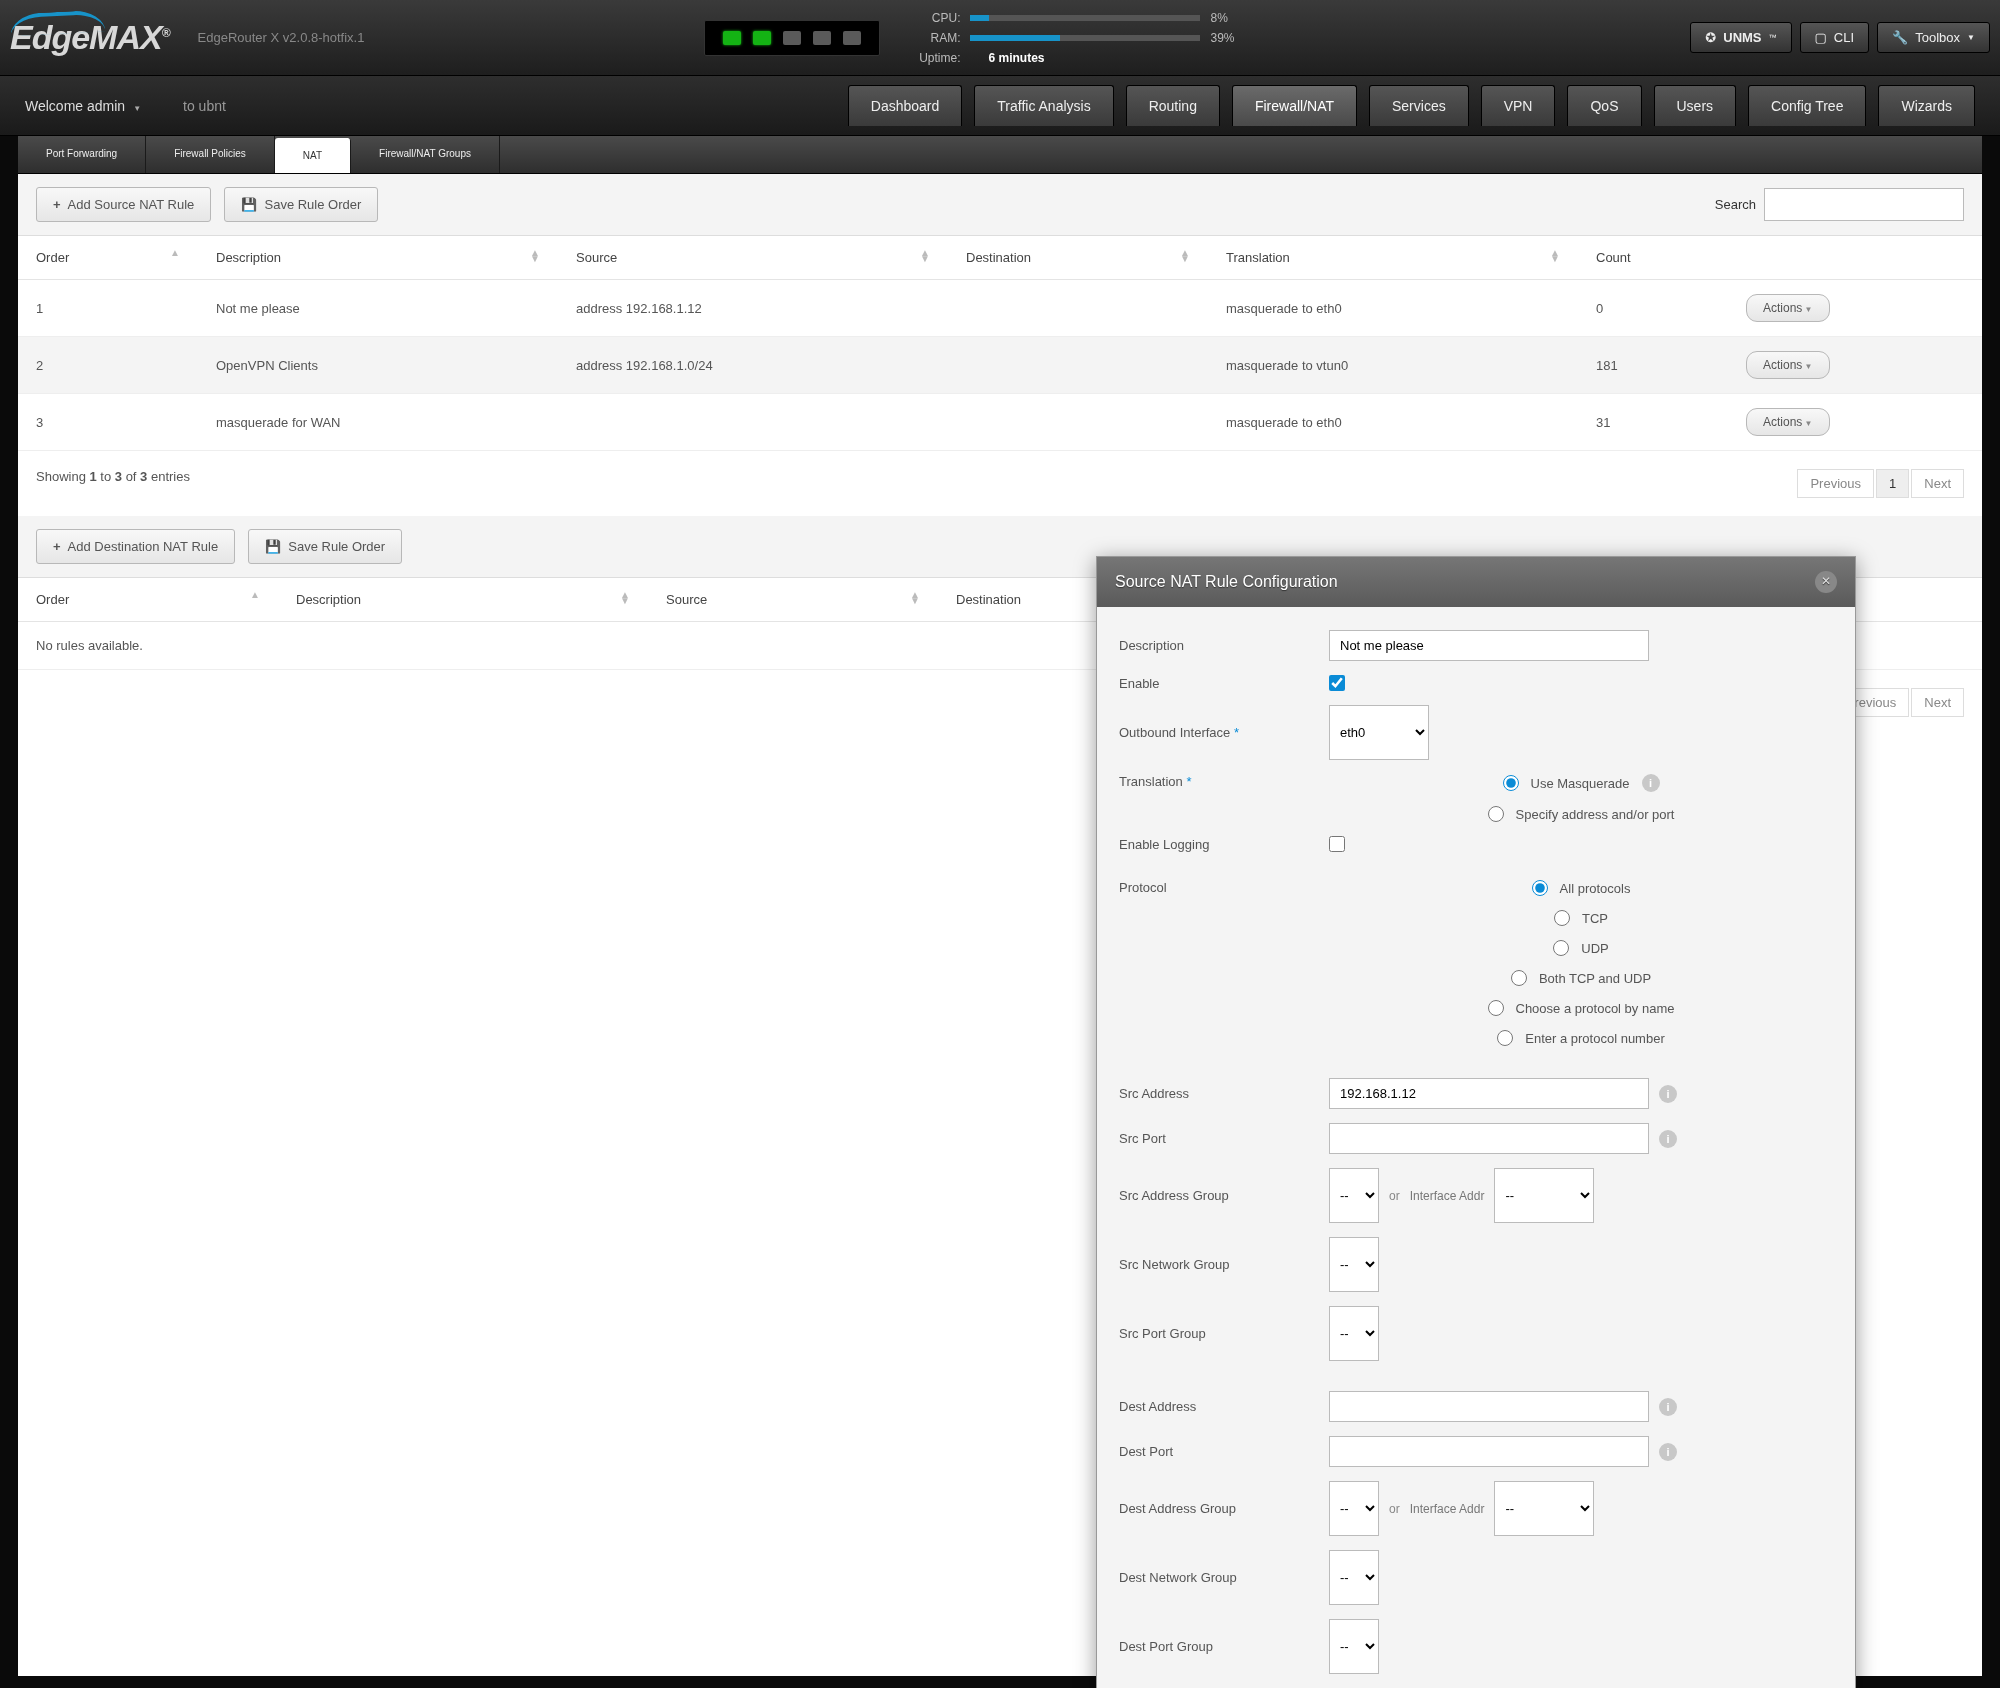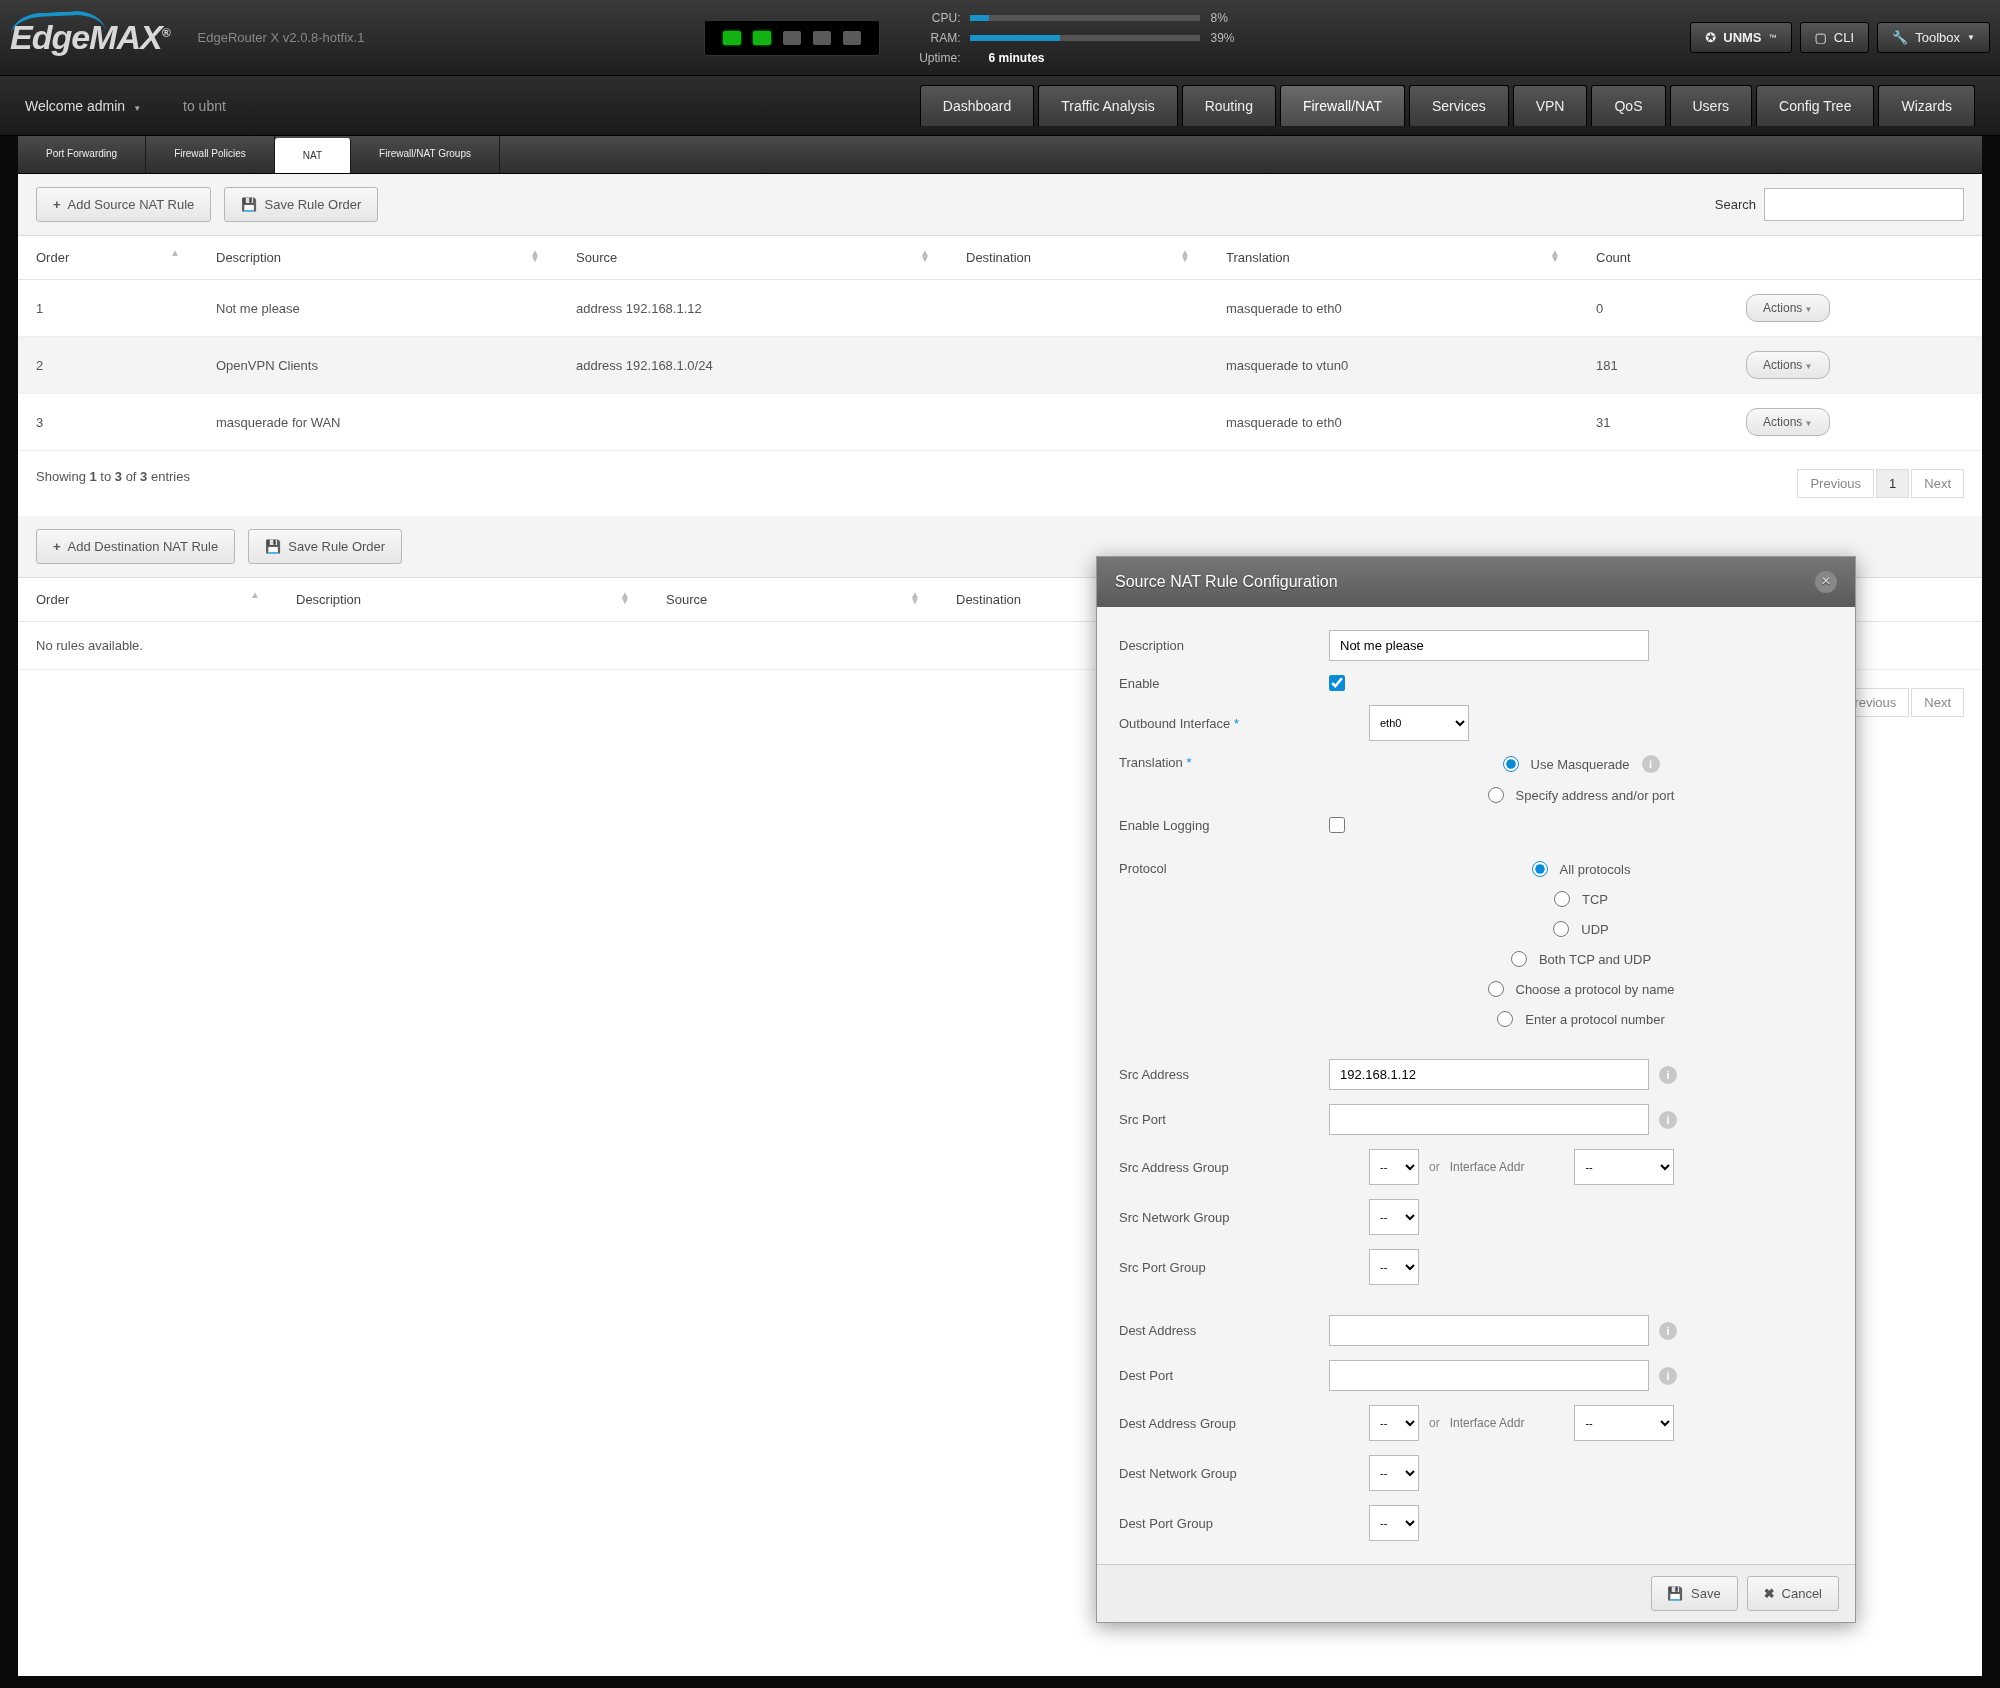--- a/index.html
+++ b/index.html
@@ -22,21 +22,21 @@
 .bar-fill { height: 6px; background: #1793c9; position: absolute; left: 0; top: 0; }
 .sys-val { width: 40px; }
 .topright { margin-left: auto; display: flex; gap: 8px; }
 .tbtn { background: linear-gradient(#555,#333); color: #eee; border: 1px solid #000; padding: 7px 14px; border-radius: 3px; font-size: 13px; cursor: pointer; display: flex; align-items: center; gap: 7px; }
 
 
 .navbar { background: linear-gradient(#2e2e2e,#1a1a1a); height: 60px; display: flex; align-items: center; padding: 0 25px; border-bottom: 1px solid #000; }
 .welcome { color: #ddd; font-size: 14px; position: relative; padding-right: 18px; }
 .welcome:after { content: "▼"; font-size: 8px; color: #aaa; margin-left: 8px; }
 .toubnt { color: #999; margin-left: 24px; font-size: 14px; }
-.maintabs { margin-left: auto; display: flex; gap: 4px; }
+.maintabs { margin-left: auto; display: flex; gap: 12px; }
 .mtab { background: linear-gradient(#555,#3a3a3a); color: #eee; padding: 12px 22px; border: 1px solid #000; border-bottom: none; font-size: 14px; cursor: pointer; border-radius: 3px 3px 0 0; }
 .mtab.active { background: linear-gradient(#6a6a6a,#4a4a4a); color: #fff; }
 
 
 .content { background: #fff; margin: 0 18px 18px 18px; min-height: 1540px; position: relative; }
 .subtabs { background: linear-gradient(#4a4a4a,#2e2e2e); display: flex; padding: 0; border-bottom: 1px solid #000; }
 .stab { color: #eee; padding: 12px 28px; font-size: 10px; cursor: pointer; border-right: 1px solid #1a1a1a; }
 .stab.active { background: #fff; color: #333; border-radius: 3px 3px 0 0; margin-top: 2px; }
 
 
@@ -63,21 +63,21 @@
 
 
 .modal { position: absolute; left: 1078px; top: 420px; width: 760px; background: #f4f4f4; border: 1px solid #999; box-shadow: 0 4px 20px rgba(0,0,0,.4); }
 .modal-hd { background: linear-gradient(#767676,#5a5a5a); color: #fff; padding: 14px 18px; font-size: 16px; display: flex; align-items: center; text-shadow: 0 1px 1px #333; }
 .modal-close { margin-left: auto; width: 22px; height: 22px; border-radius: 11px; background: #888; color: #ddd; text-align: center; line-height: 20px; font-size: 12px; cursor: pointer; }
 .modal-body { padding: 16px 22px; }
 .frow { display: flex; align-items: center; padding: 7px 0; }
 .flabel { width: 210px; color: #555; font-size: 13px; }
 .fval { flex: 1; display: flex; align-items: center; gap: 10px; flex-wrap: wrap; }
 .fval input[type=text] { border: 1px solid #bbb; padding: 7px 10px; width: 320px; font-size: 13px; background: #fff; }
-.fval select { border: 1px solid #bbb; padding: 10px 6px; font-size: 11px; background: #fff; margin-left: 40px; }
+.fval select { border: 1px solid #bbb; padding: 18px 6px; font-size: 13px; background: #fff; }
 .fval .sml { width: 50px; }
 .fval .med { width: 100px; }
 .radio-col { display: flex; flex-direction: column; gap: 14px; }
 .radio-row { display: flex; align-items: center; gap: 12px; color: #555; font-size: 13px; }
 .req { color: #0a8bd6; }
 .info-icon { width: 18px; height: 18px; border-radius: 9px; background: #c8c8c8; color: #fff; font-size: 11px; font-weight: bold; display: inline-flex; align-items: center; justify-content: center; }
 .or-text { color: #888; font-size: 12px; }
 .modal-ft { background: #eee; border-top: 1px solid #ccc; padding: 11px 16px; display: flex; justify-content: flex-end; gap: 9px; }
 
 input[type=checkbox], input[type=radio] { width: 16px; height: 16px; accent-color: #0a8bd6; }

